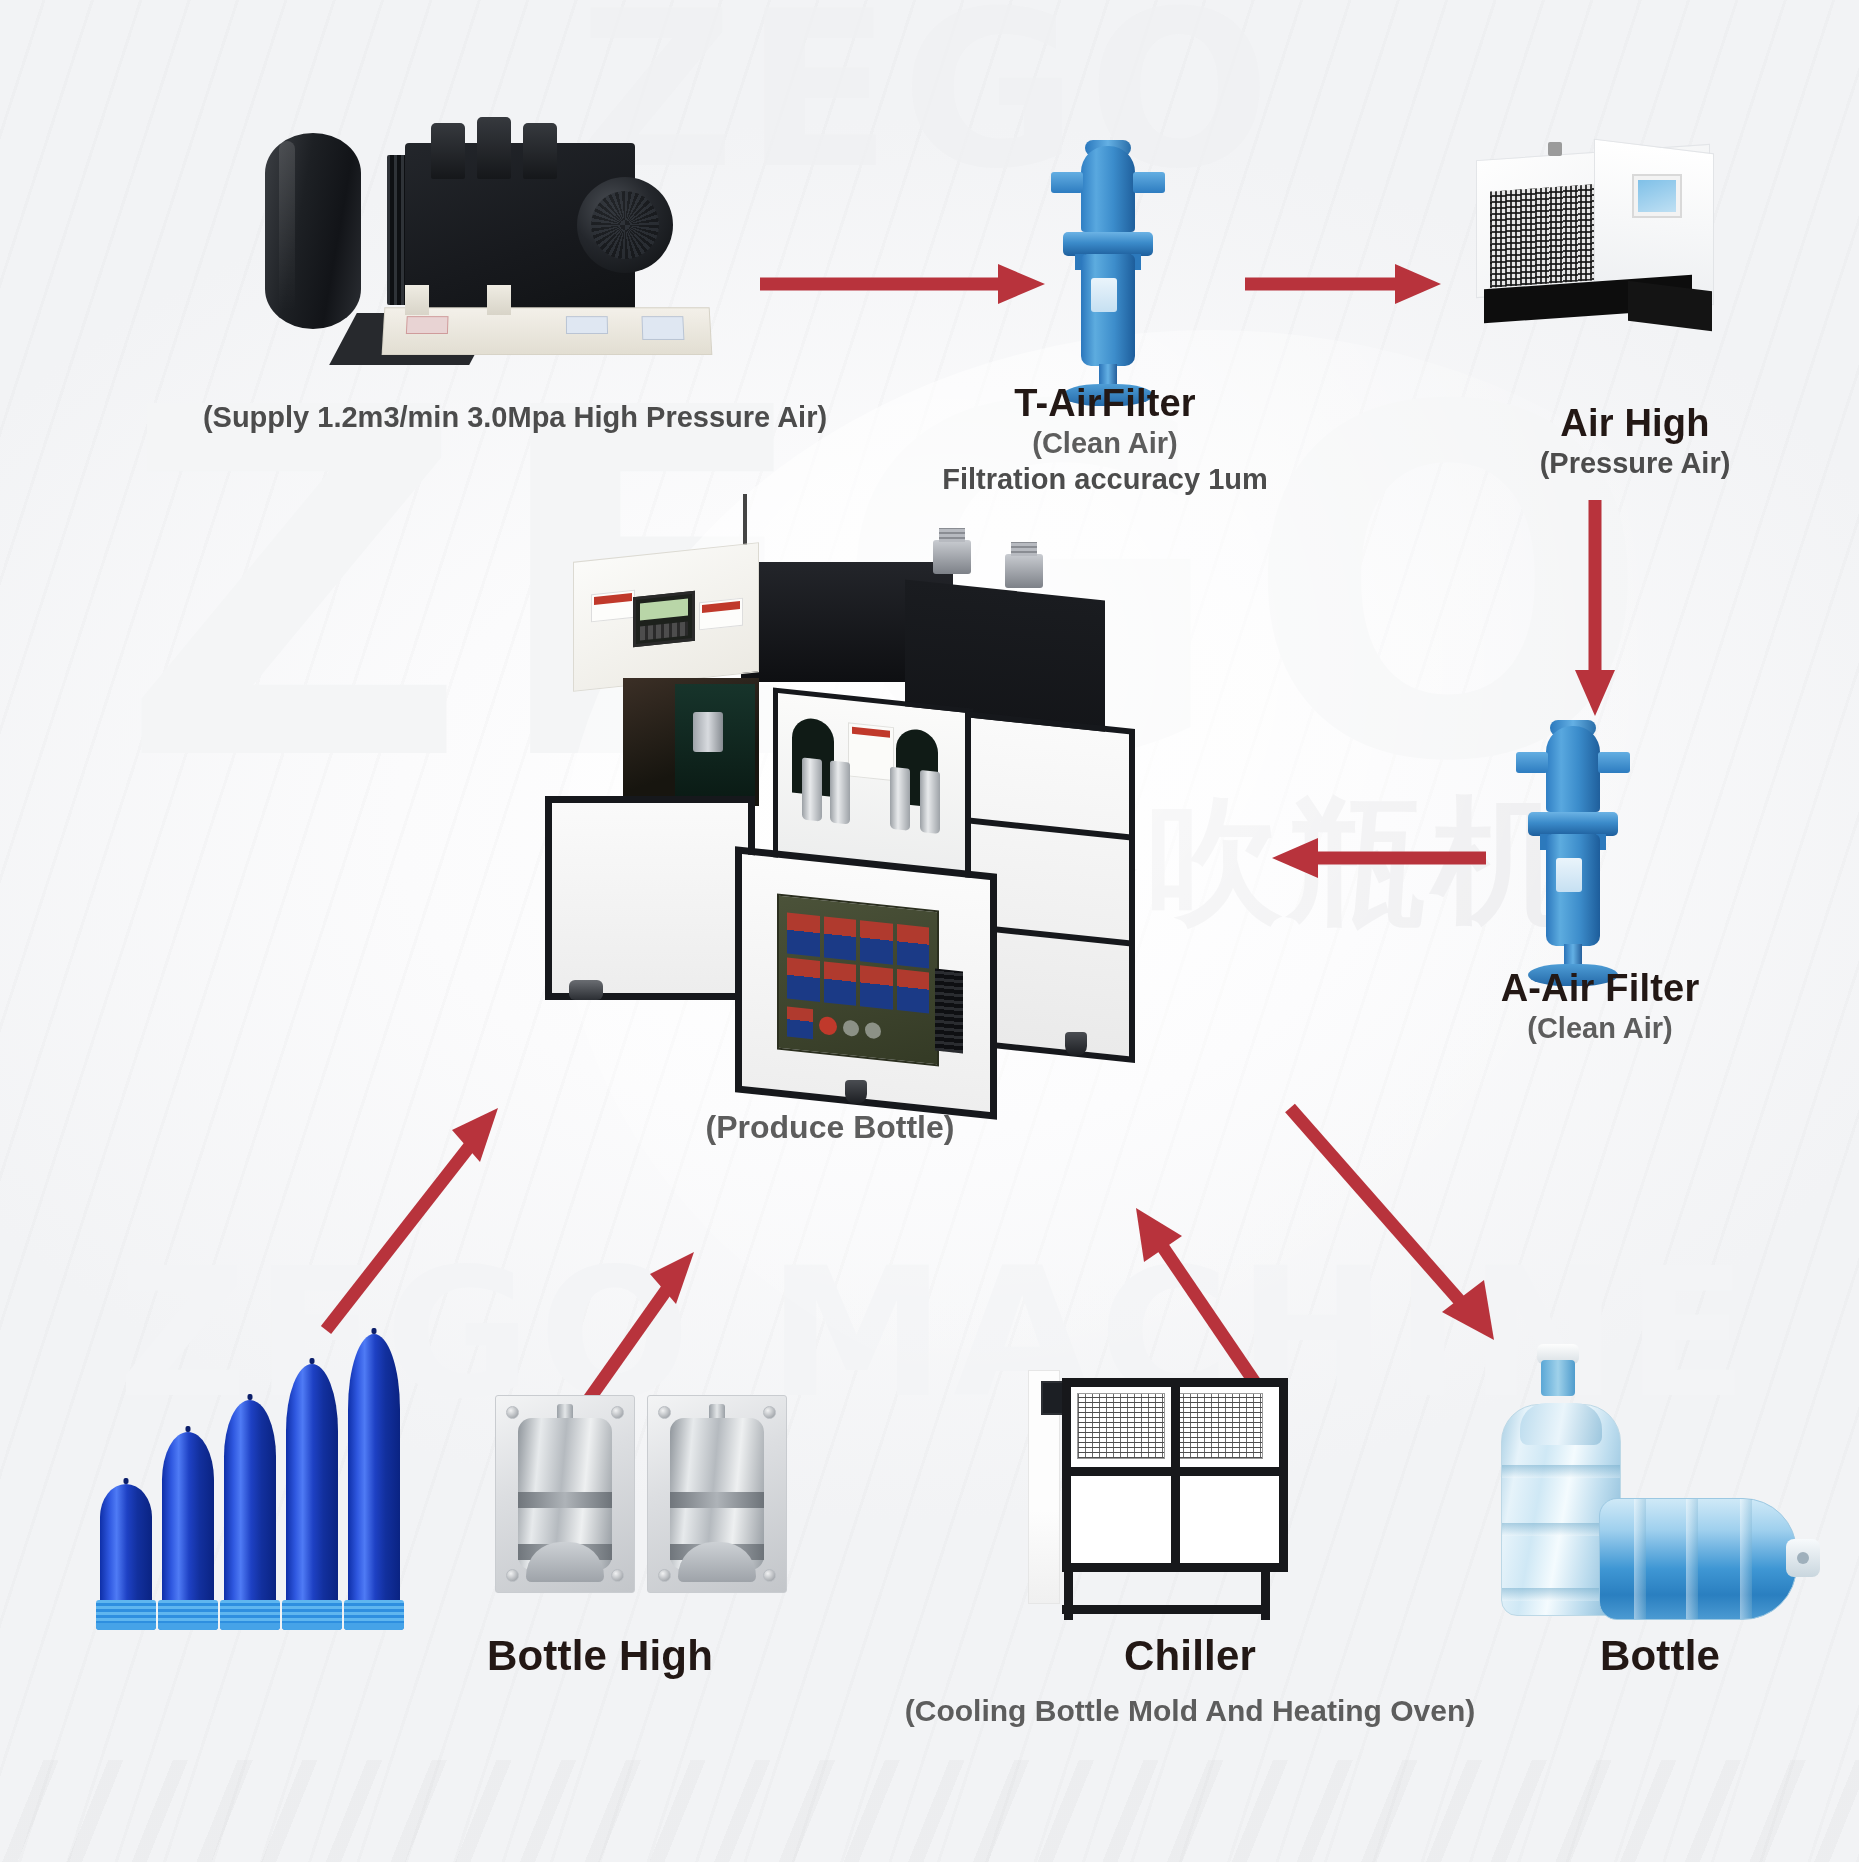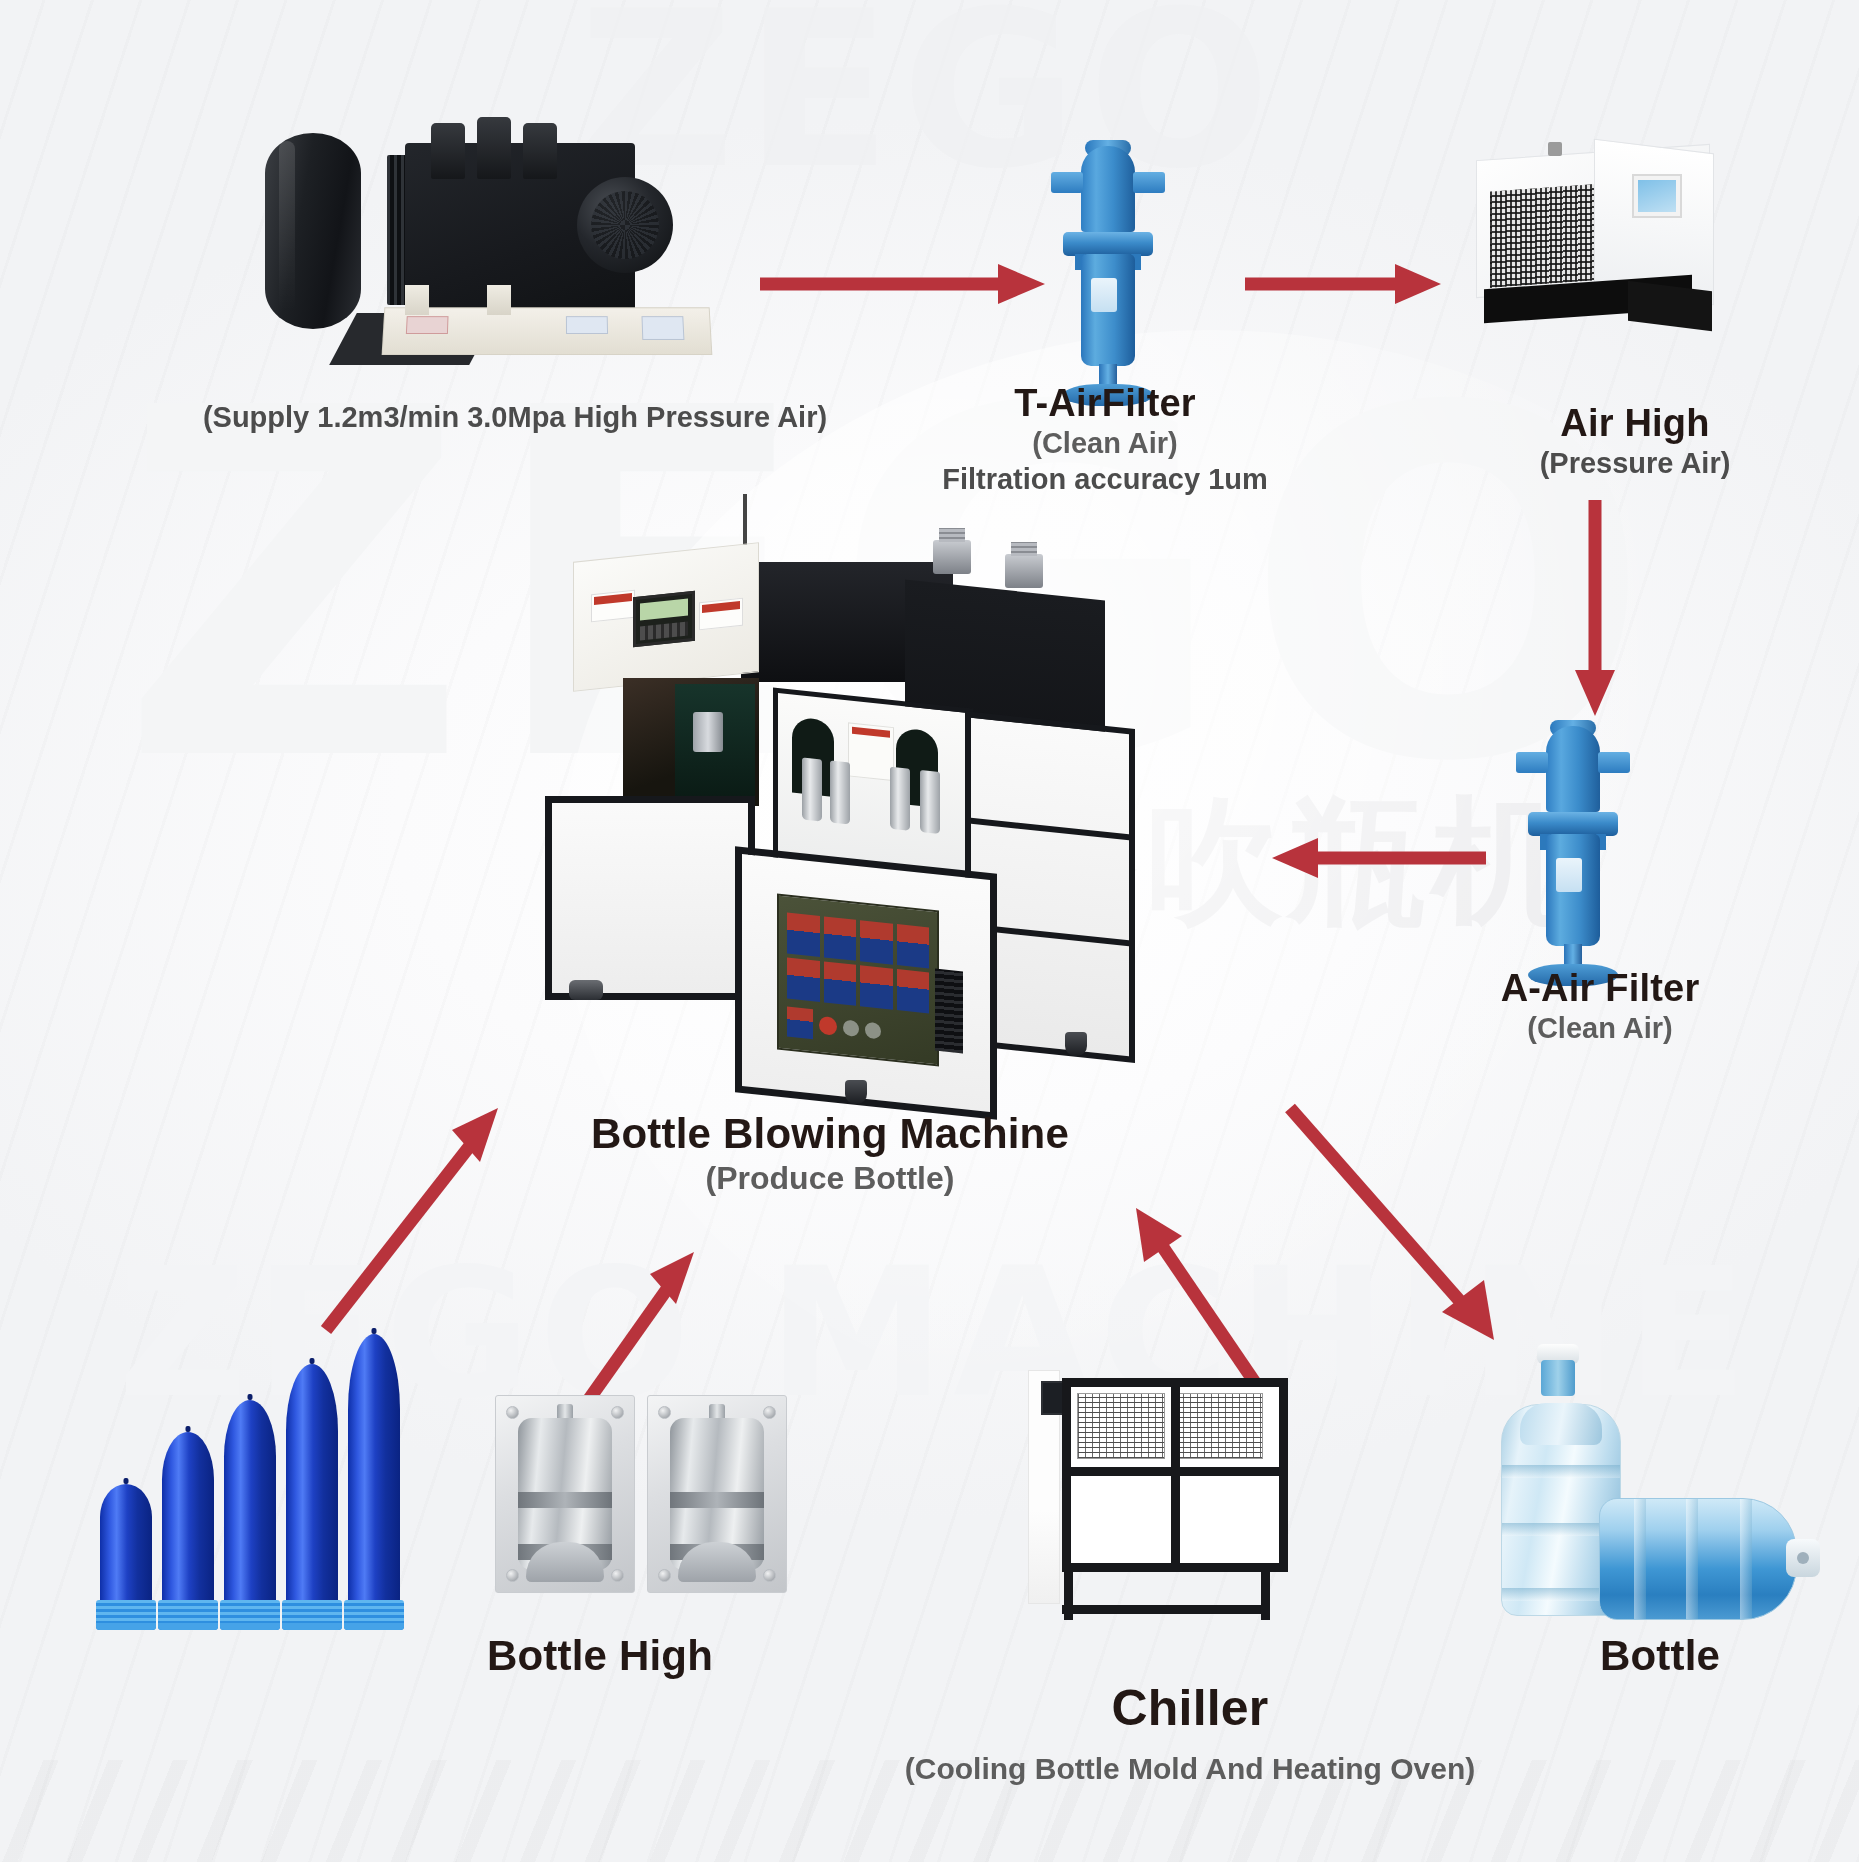--- a/index.html
+++ b/index.html
@@ -668,21 +668,20 @@
           <span class="grey"></span>
       </div>
     </div>
     <div class="bm-vent"></div>
     <div class="bm-foot" style="left:24px; top:440px;"></div>
     <div class="bm-caster" style="left:300px; top:540px;"></div>
     <div class="bm-caster" style="left:520px; top:492px;"></div>
   </div>
 
   <div class="label" style="left:500px; top:1108px; width:660px;">
-    <div class="t" style="font-size:42px;">Bottle Blowing Machine</div>
     <div class="s" style="font-size:32px;">(Produce Bottle)</div>
   </div>
 
   <svg class="arrow" style="left:300px; top:1090px;" width="220" height="250" viewBox="0 0 220 250">
     <line x1="26" y1="240" x2="176" y2="48" stroke="#b8333c" stroke-width="13"></line>
     <polygon points="198,18 152,40 180,72" fill="#b8333c"></polygon>
   </svg>
 
   <svg class="arrow" style="left:560px; top:1230px;" width="160" height="190" viewBox="0 0 160 190">
     <line x1="20" y1="182" x2="112" y2="52" stroke="#b8333c" stroke-width="13"></line>
@@ -766,21 +765,21 @@
       <div class="ch-coil" style="left:104px; top:6px;"></div>
       <div class="hbar"></div>
       <div class="vbar"></div>
     </div>
     <div class="ch-bottom"></div>
     <div class="ch-leg" style="left:44px;"></div>
     <div class="ch-leg" style="left:241px;"></div>
   </div>
 
   <div class="label" style="left:890px; top:1630px; width:600px;">
-    <div class="t" style="font-size:50px;margin-top:48px;">Chiller</div>
+    <div class="t" style="font-size:42px;">Chiller</div>
     <div class="s" style="font-size:30px; margin-top:12px;">(Cooling Bottle Mold And Heating Oven)</div>
   </div>
 
   <div class="eq" style="left:1495px; top:1390px; width:320px; height:240px;">
     <div class="bt-cap"></div>
     <div class="bt-neck"></div>
     <div class="bt-standing">
       <div class="shoulder"></div>
       <div class="rib" style="top:60px;"></div>
       <div class="rib" style="top:118px;"></div>

